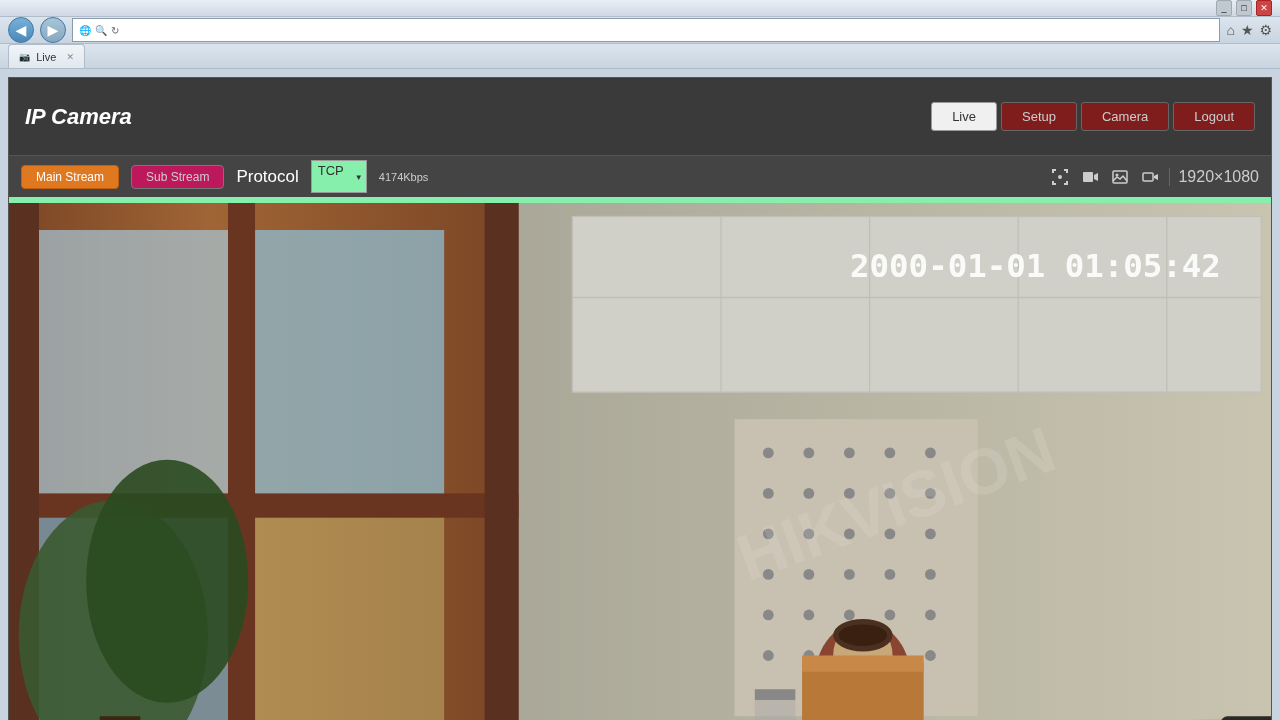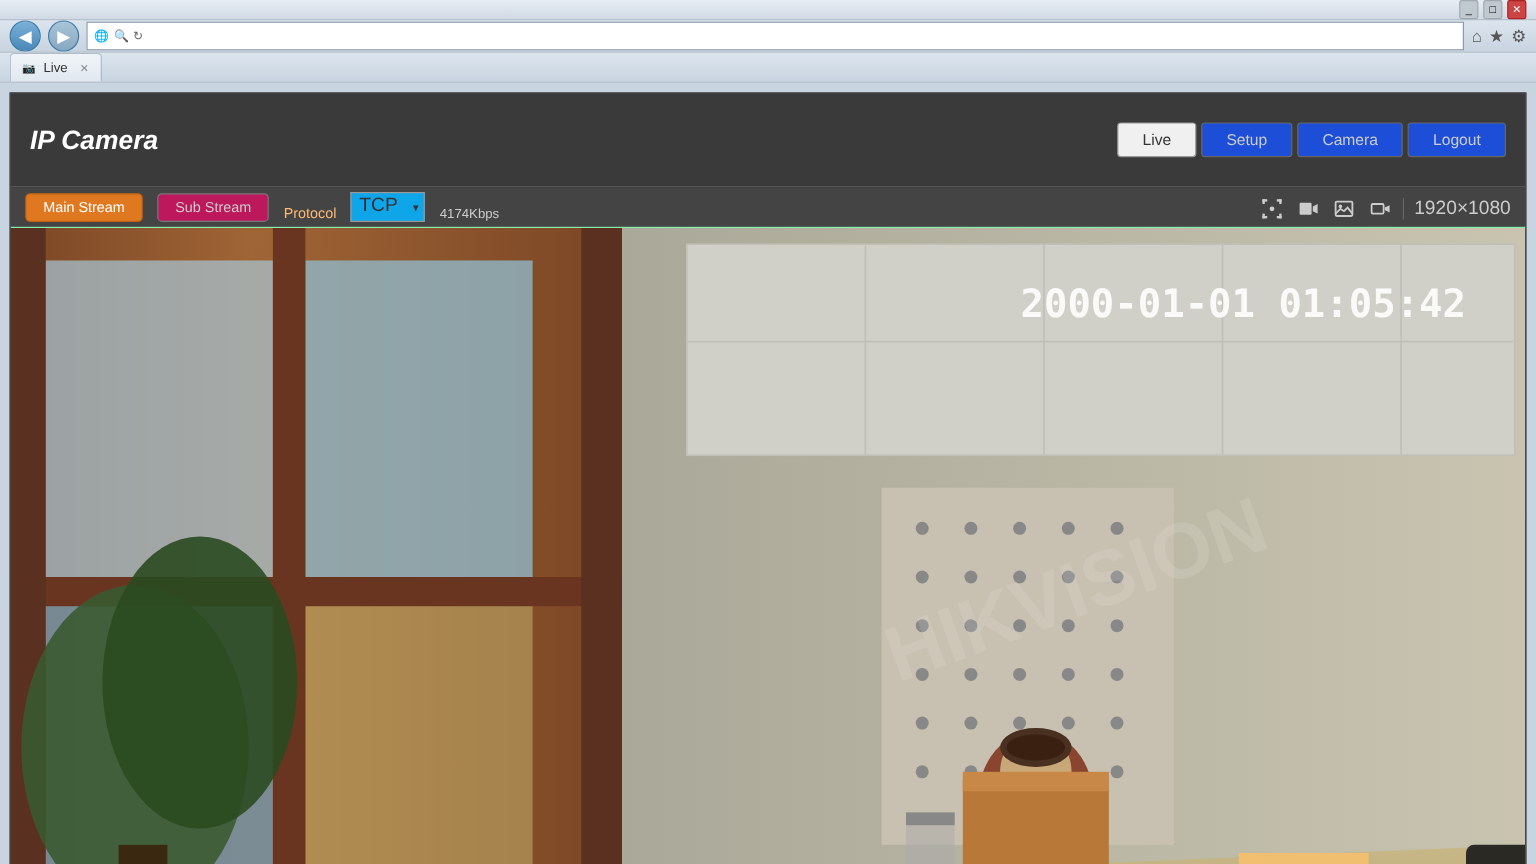--- a/index.html
+++ b/index.html
@@ -191,40 +191,40 @@
     }
 
     .nav-buttons {
       display: flex;
       gap: 4px;
     }
 
     .nav-button {
       padding: 6px 20px;
       border: 1px solid #666;
-      background: #1d4ed8;
+      background: #7f1d1d;
       color: #ccc;
       font-size: 13px;
       cursor: pointer;
       border-radius: 3px;
     }
 
     .nav-button.active {
       background: #f0f0f0;
       color: #333;
       border-color: #999;
     }
 
     .camera-toolbar {
       background: #444;
       padding: 4px 12px;
       display: flex;
-      align-items: flex-end;
+      align-items: center;
       gap: 12px;
-      border-bottom: 1px solid #86efac;
+      border-bottom: 6px solid #86efac;
     }
 
     .stream-btn {
       padding: 4px 14px;
       border-radius: 4px;
       font-size: 12px;
       cursor: pointer;
       border: 1px solid transparent;
     }
 
@@ -234,29 +234,29 @@
       border-color: #c06010;
     }
 
     .stream-btn.inactive {
       background: #be185d;
       color: #ccc;
       border-color: #777;
     }
 
     .protocol-label {
-      color: #fdba74;
-      font-size: 12px;
+      color: #ffffff;
+      font-size: 17px;
     }
 
     .protocol-select {
-      background: #0ea5e9;
+      background: #86efac;
       border: 1px solid #999;
-      padding: 2px 20px 4px 6px;
-      font-size: 16px;
+      padding: 2px 20px 14px 6px;
+      font-size: 13px;
       color: #333;
       cursor: pointer;
       appearance: none;
       -webkit-appearance: none;
       position: relative;
     }
 
     .protocol-wrapper {
       position: relative;
       display: inline-block;

